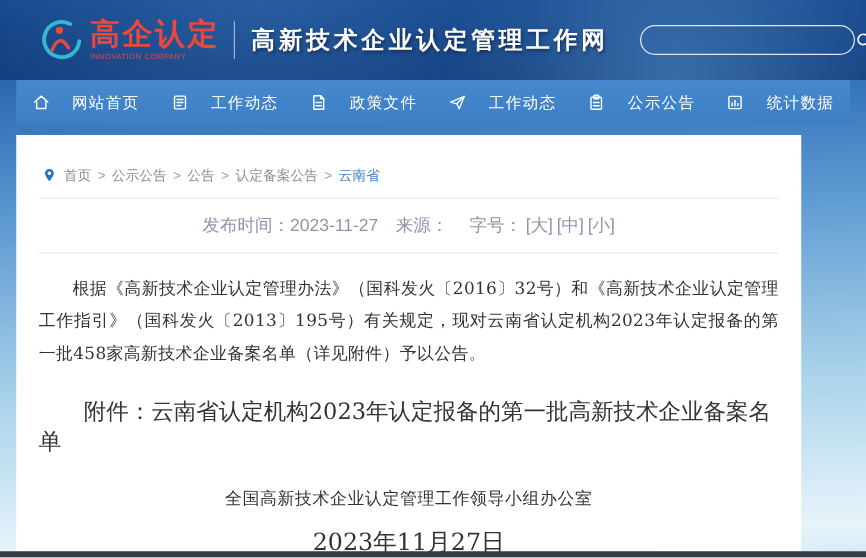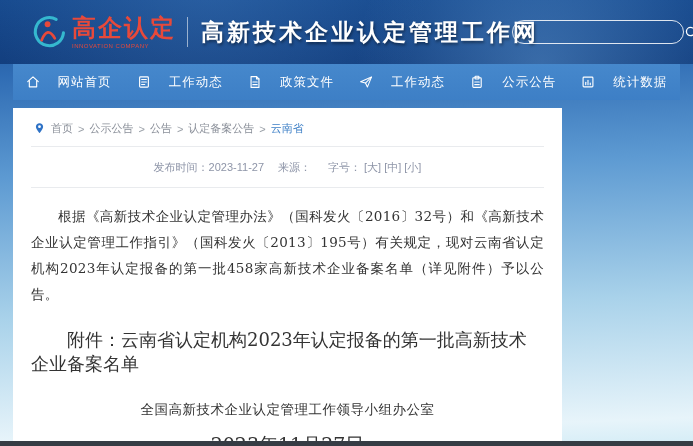--- a/index.html
+++ b/index.html
@@ -19,21 +19,21 @@
       linear-gradient(180deg,#174a8e 0%,#133f7f 100%);
     display:flex; align-items:center;
   }
   .logo-wrap { display:flex; align-items:center; margin-left:28px; }
   .logo-mark { width:40px; height:38px; }
   .brand-block { margin-left:4px; line-height:1; }
   .brand-cn { font-size:24px; font-weight:bold; color:#e8493a; letter-spacing:2px; }
   .brand-en { font-size:6px; color:#e8493a; letter-spacing:.5px; margin-top:3px; }
   .header-divider { width:1px; height:30px; background:rgba(255,255,255,.55); margin:0 13px 0 11px; }
   .site-title {
-    color:#fff; font-size:23px; font-weight:bold; letter-spacing:3px;
+    color:#fff; font-size:19px; font-weight:bold; letter-spacing:3px;
     text-shadow:1px 2px 3px rgba(0,0,0,.45);
   }
   .search-box {
     position:absolute; right:9px; top:20px; width:172px; height:24px;
     border:1px solid rgba(255,255,255,.85); border-radius:12px;
     display:flex; align-items:center; background:transparent;
   }
   .search-input {
     flex:1; border:none; outline:none; background:transparent;
     color:#fff; font-size:12px; padding:0 4px 0 12px; height:20px;
@@ -47,38 +47,38 @@
     display:flex; align-items:center; justify-content:space-around;
   }
   .nav-item {
     display:flex; align-items:center; gap:18px;
     color:#fff; font-size:12.5px; letter-spacing:1px; cursor:pointer;
   }
   .nav-item svg { display:block; }
 
   
   .card {
-    position:absolute; left:13px; top:108px; width:549px; height:333px;
-    background:#fff; padding:0 18px;
+    position:absolute; left:13px; top:108px; width:628px; height:333px;
+    background:#fff; padding:12px 18px;
   }
   .breadcrumb {
     display:flex; align-items:center; gap:5px;
     padding:13px 0 10px 2px; font-size:11px; color:#8a8f99;
   }
   .crumb-sep { color:#9aa0a8; }
   .crumb-active { color:#3d7fc6; }
   .divider { border:none; border-top:1px solid #e9ebee; }
   .article-title {
     text-align:center; font-size:16.5px; font-weight:bold; color:#333;
     margin-top:15px; letter-spacing:.5px;
   }
   .meta-row {
     display:flex; justify-content:center; gap:14px;
     margin-top:13px; margin-bottom:12px;
-    font-size:11px; color:#8e95a8;
+    font-size:14px; color:#8e95a8;
   }
   .meta-sizes span { margin-left:3px; }
   .article-body { font-family:"DejaVu Serif","Liberation Serif",serif; color:#333; }
   .article-para {
     margin-top:15px; font-size:13.5px; line-height:26px;
     text-indent:2em; text-align:justify; letter-spacing:.3px;
   }
   .attachment-line { margin-top:21px; font-size:18px; text-indent:2em; }
   .signature { text-align:center; margin-top:25px; font-size:13.5px; letter-spacing:.5px; }
   .sign-date { text-align:center; margin-top:13px; font-size:19px; }

